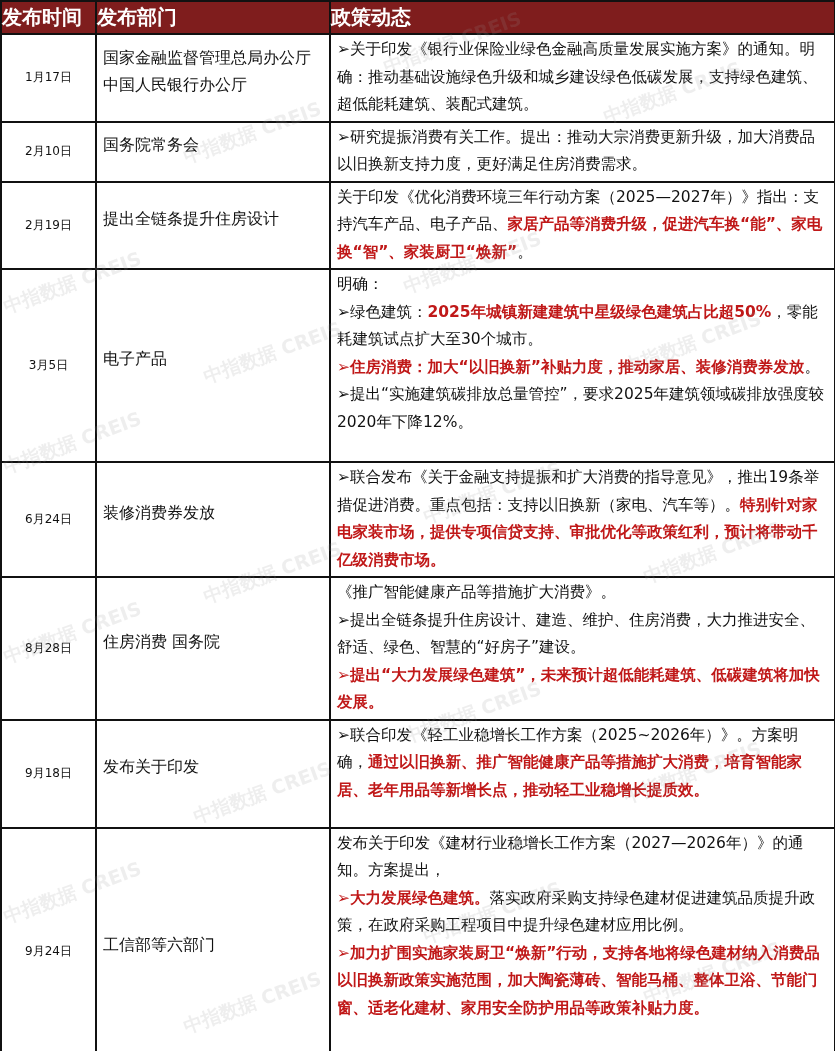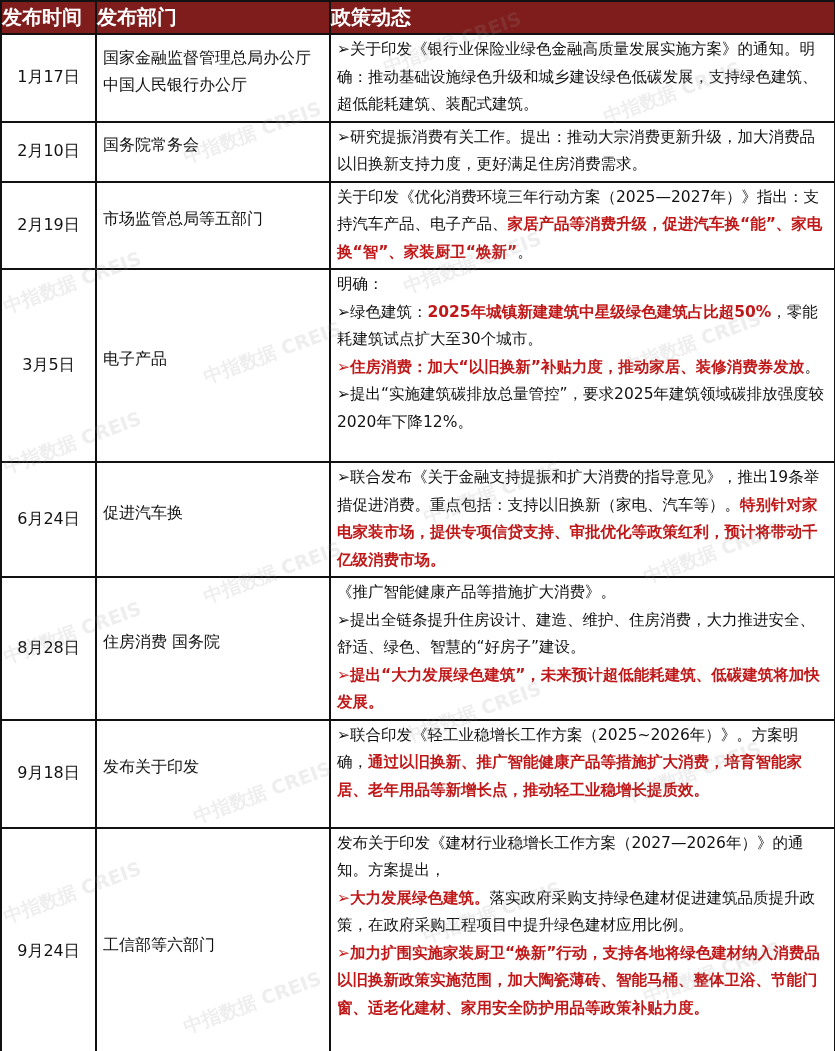--- a/index.html
+++ b/index.html
@@ -1,21 +1,21 @@
 <!DOCTYPE html>
 <html><head>
 <meta charset="utf-8">
 <style>
   html, body { margin:0; padding:0; background:#ffffff; }
   body { width:835px; height:1051px; overflow:hidden; position:relative;
          font-family:"DejaVu Sans","Liberation Sans",sans-serif; color:#111; }
   table.policy { position:absolute; left:0; top:0; width:834px; border-collapse:collapse; table-layout:fixed; }
   table.policy th, table.policy td { border:2px solid #111; }
   thead th { background:#7f1d1d; color:#fff; font-weight:bold; font-size:20px; height:31px; padding:0; text-align:left; border-color:#111; }
-  td.date { text-align:center; font-size:16px; vertical-align:middle; }
+  td.date { text-align:center; font-size:12px; vertical-align:middle; }
   td.dept { font-size:16px; vertical-align:middle; padding:0 4px 14px 6px; line-height:27px; }
   td.content { font-size:15.5px; line-height:27.5px; vertical-align:top; padding:1px 6px 2px 6px; }
   .red { color:#c01818; font-weight:bold; }
   p.line { margin:0; }
   .wm { position:absolute; color:rgba(150,150,150,0.16); font-size:19px; font-weight:bold; transform:rotate(-20deg); white-space:nowrap; pointer-events:none; }
 </style>
 </head>
 <body>
 
 <table class="policy">
@@ -41,38 +41,38 @@
       </tr>
       <tr style="height: 56px;">
         <td class="date">2月10日</td>
         <td class="dept">国务院常务会</td>
         <td class="content">
           <p class="line"><span>➢研究提振消费有关工作。提出：推动大宗消费更新升级，加大消费品以旧换新支持力度，更好满足住房消费需求。</span></p>
         </td>
       </tr>
       <tr style="height: 84px;">
         <td class="date">2月19日</td>
-        <td class="dept">市场监管总局等五部门</td>
+        <td class="dept">提出全链条提升住房设计</td>
         <td class="content">
           <p class="line"><span>关于印发《优化消费环境三年行动方案（2025—2027年）》指出：支持汽车产品、电子产品、</span><span class="red">家居产品等消费升级，促进汽车换“能”、家电换“智”、家装厨卫“焕新”</span><span>。</span></p>
         </td>
       </tr>
       <tr style="height: 193px;">
         <td class="date">3月5日</td>
         <td class="dept">电子产品</td>
         <td class="content">
           <p class="line"><span>明确：</span></p>
           <p class="line"><span>➢绿色建筑：</span><span class="red">2025年城镇新建建筑中星级绿色建筑占比超50%</span><span>，零能耗建筑试点扩大至30个城市。</span></p>
           <p class="line"><span class="red">➢住房消费：加大“以旧换新”补贴力度，推动家居、装修消费券发放</span><span>。</span></p>
           <p class="line"><span>➢提出“实施建筑碳排放总量管控”，要求2025年建筑领域碳排放强度较2020年下降12%。</span></p>
         </td>
       </tr>
       <tr style="height: 109px;">
         <td class="date">6月24日</td>
-        <td class="dept">促进汽车换</td>
+        <td class="dept">装修消费券发放</td>
         <td class="content">
           <p class="line"><span>➢联合发布《关于金融支持提振和扩大消费的指导意见》，推出19条举措促进消费。重点包括：支持以旧换新（家电、汽车等）。</span><span class="red">特别针对家电家装市场，提供专项信贷支持、审批优化等政策红利，预计将带动千亿级消费市场。</span></p>
         </td>
       </tr>
       <tr style="height: 138px;">
         <td class="date">8月28日</td>
         <td class="dept">住房消费 国务院</td>
         <td class="content">
           <p class="line"><span>《推广智能健康产品等措施扩大消费》。</span></p>
           <p class="line"><span>➢提出全链条提升住房设计、建造、维护、住房消费，大力推进安全、舒适、绿色、智慧的“好房子”建设。</span></p>

